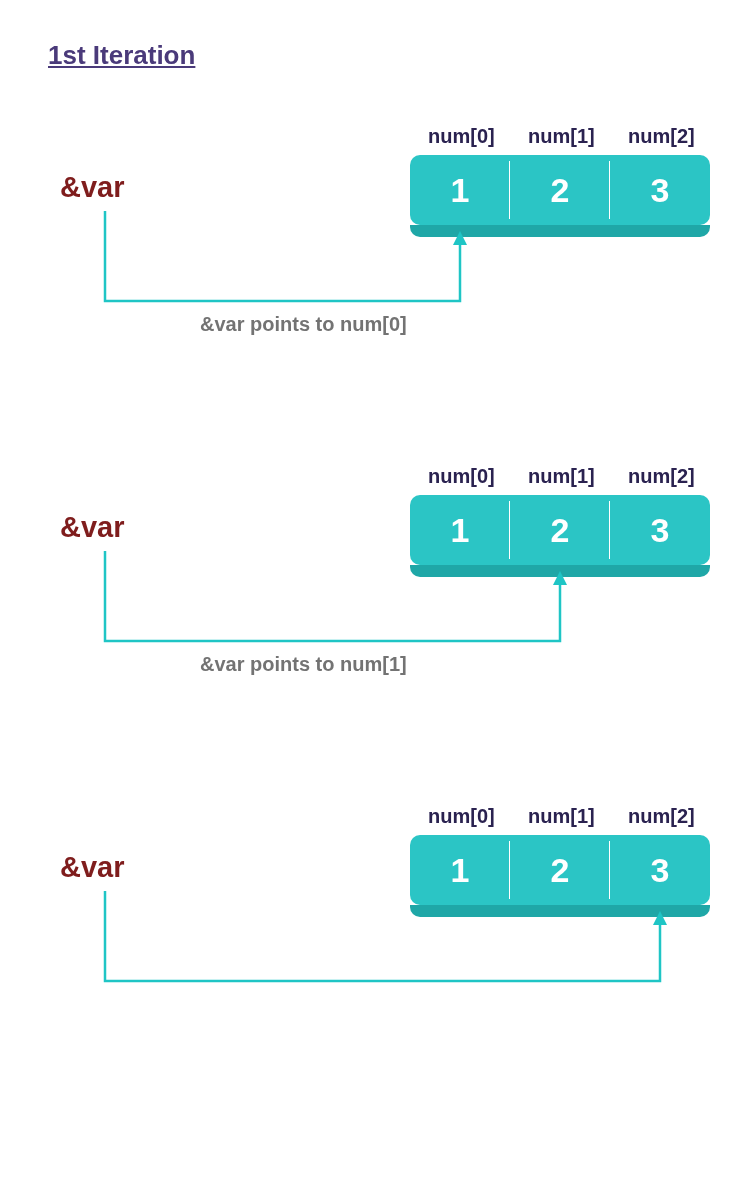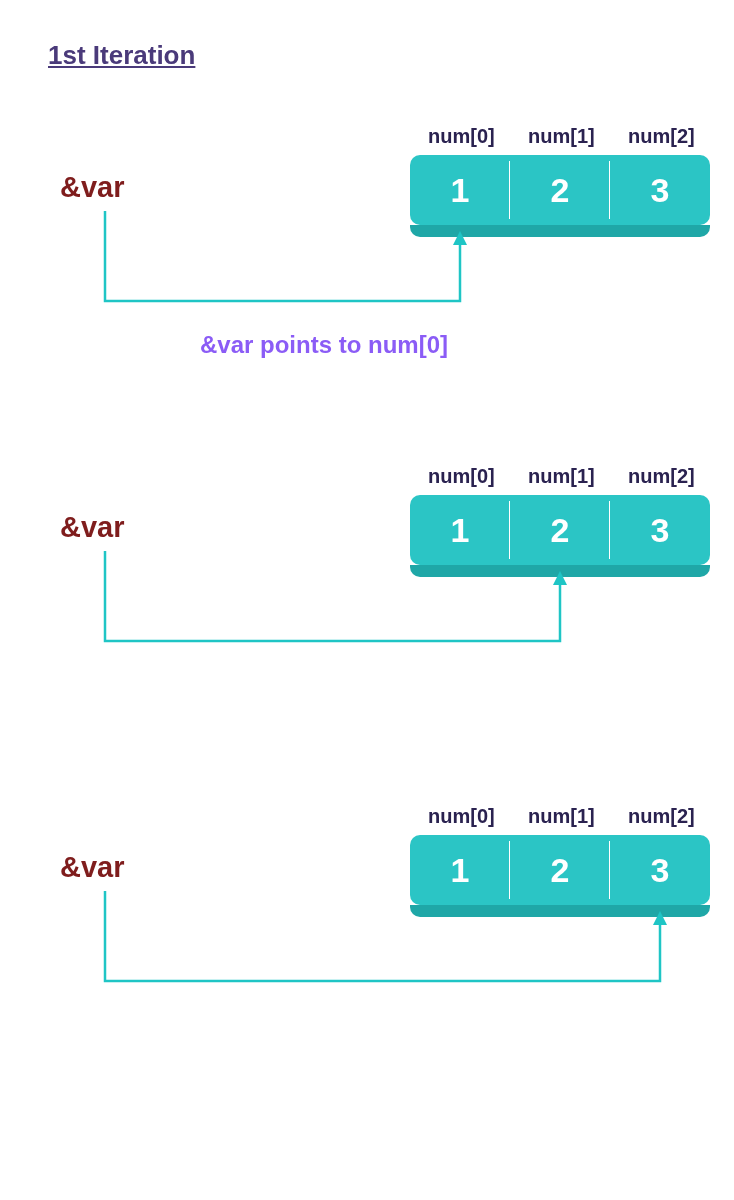--- a/index.html
+++ b/index.html
@@ -89,24 +89,24 @@
     stroke: #1fc5c5;
     stroke-width: 2.5;
     fill: none;
   }
   .arrow-head {
     fill: #1fc5c5;
     stroke: none;
   }
   .caption {
     position: absolute;
-    top: 210px;
-    font-size: 24px;
+    top: 192px;
+    font-size: 20px;
     font-weight: 600;
-    color: #8b5cf6;
+    color: #737373;
   }
 </style>
 </head>
 <body>
 
 <div id="root">
     <div class="iteration">
       <div class="title">1st Iteration</div>
       <div class="content">
         <div class="var-label">&amp;var</div>
@@ -135,20 +135,21 @@
         <div class="cells" style="position: absolute; left: 370px; top: 34px;">
           <div class="cell">1</div>
           <div class="cell">2</div>
           <div class="cell">3</div>
         </div>
         <div class="array-base"></div>
         <svg class="arrow-svg">
           <path d="M 65 90 L 65 180 L 520 180 L 520 118"></path>
           <polygon class="arrow-head" points="520,110 513,124 527,124"></polygon>
         </svg>
+        <div class="caption" style="left: 160px;">&amp;var points to num[1]</div>
       </div>
     </div>
     <div class="iteration">
       <div class="content">
         <div class="var-label">&amp;var</div>
         <div class="cell-label" style="position: absolute; left: 388px; top: 4px;">num[0]</div>
         <div class="cell-label" style="position: absolute; left: 488px; top: 4px;">num[1]</div>
         <div class="cell-label" style="position: absolute; left: 588px; top: 4px;">num[2]</div>
         <div class="cells" style="position: absolute; left: 370px; top: 34px;">
           <div class="cell">1</div>

